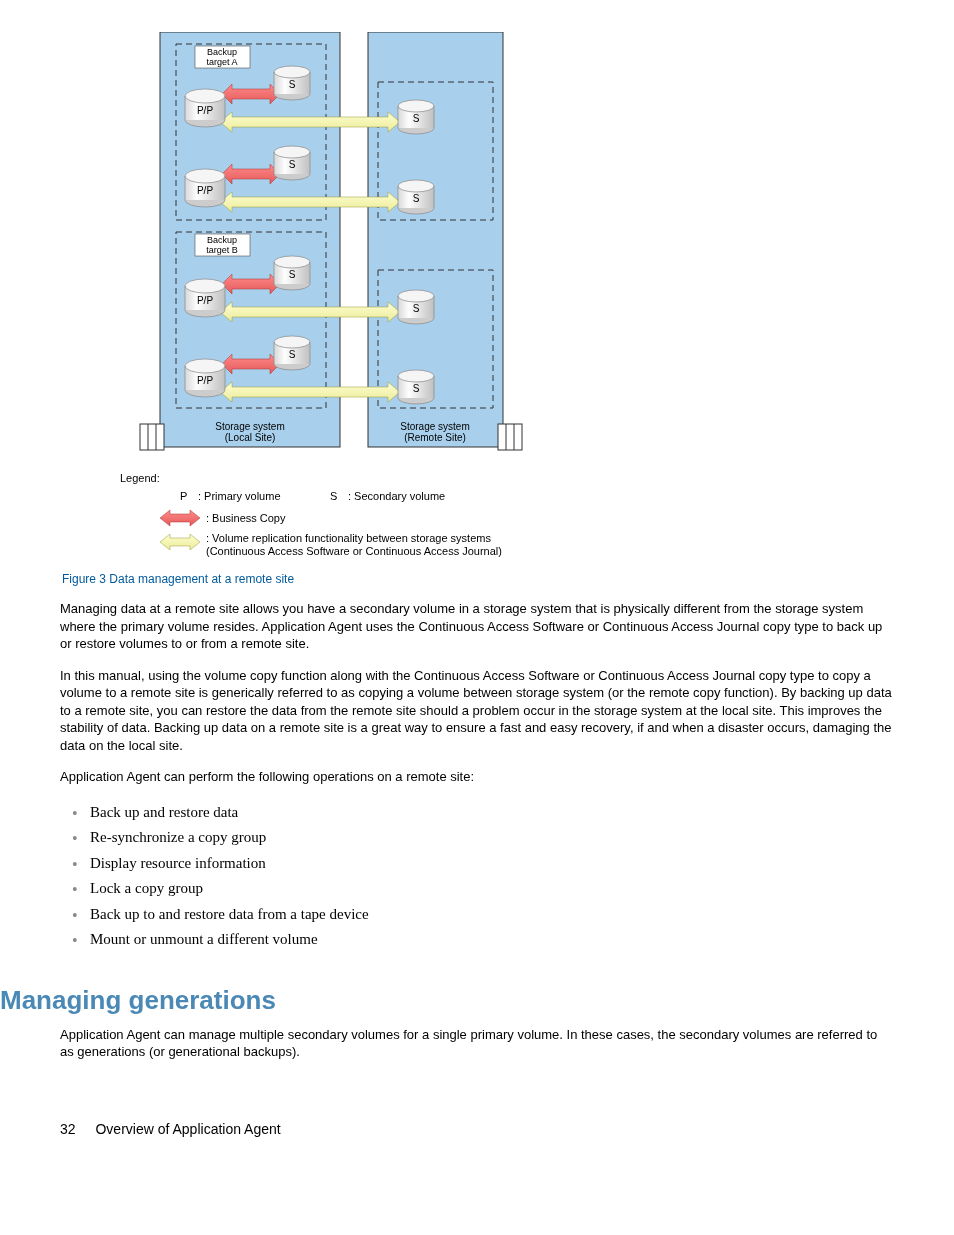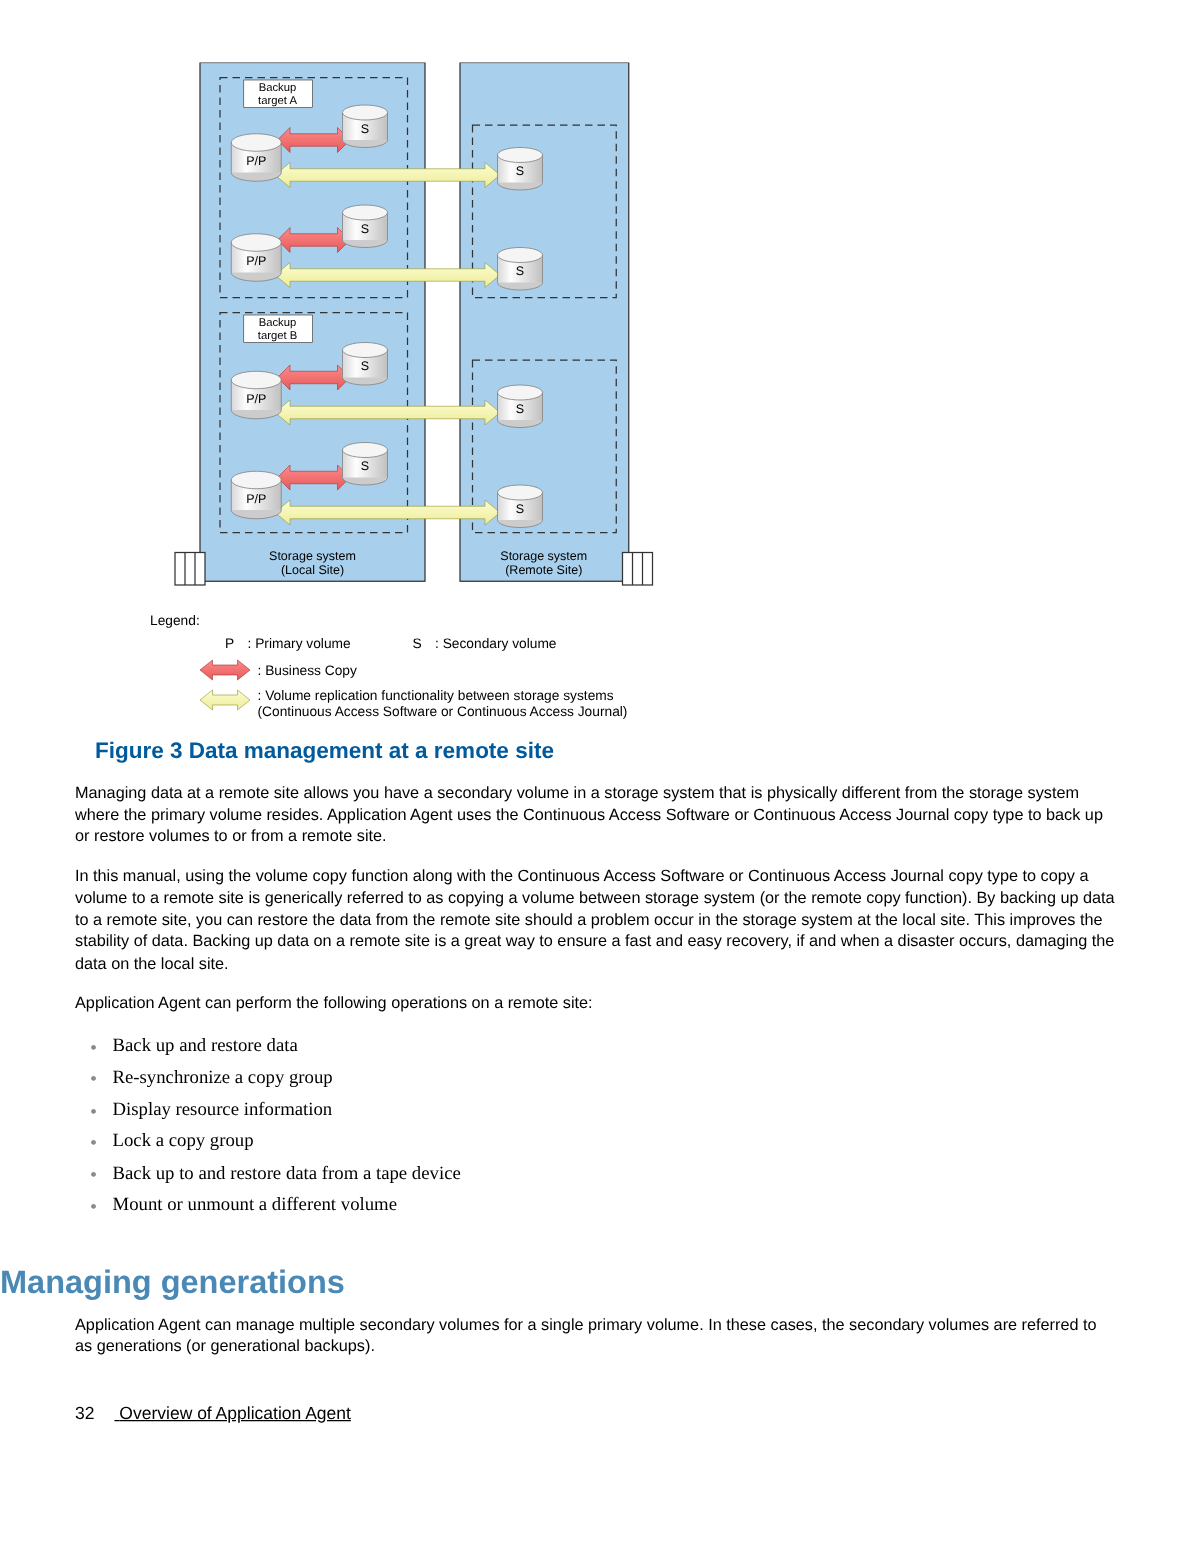--- a/index.html
+++ b/index.html
@@ -4,36 +4,36 @@
 <style>
   body {
     margin: 0;
     padding: 0;
     background: #fff;
     font-family: Arial, Helvetica, sans-serif;
     color: #000;
     width: 954px;
   }
   .page {
-    padding: 50px 60px 40px 60px;
+    padding: 32px 60px 40px 60px;
     box-sizing: border-box;
     width: 954px;
   }
   .figure-wrap {
     margin-left: 60px;
     margin-bottom: 10px;
   }
   .diagram-svg {
     display: block;
   }
   .figure-caption {
     color: #005a9c;
-    font-weight: bold;
-    font-size: 18px;
-    margin: 10px 0 14px 16px;
+    font-weight: normal;
+    font-size: 12px;
+    margin: 10px 0 14px 2px;
   }
   .body-text {
     font-size: 13px;
     line-height: 1.35;
     margin: 0 0 14px 0;
   }
   .ital { }
   ul.ops {
     list-style: none;
     padding-left: 30px;
@@ -53,23 +53,22 @@
     color: #8a8a8a;
     font-size: 16px;
   }
   h2.section-heading {
     color: #4a88b5;
     font-weight: bold;
     font-size: 26px;
     margin: 32px 0 10px -60px;
   }
   .footer {
-    margin-top: 36px;
+    margin-top: 60px;
     font-size: 14px;
-    text-decoration: underline;
   }
   .footer .pg { display: inline-block; margin-right: 16px; }
 </style>
 </head>
 <body>
 
 <div class="page">
 
   <div class="figure-wrap">
     <svg class="diagram-svg" width="560" height="530" viewBox="0 0 560 530">

